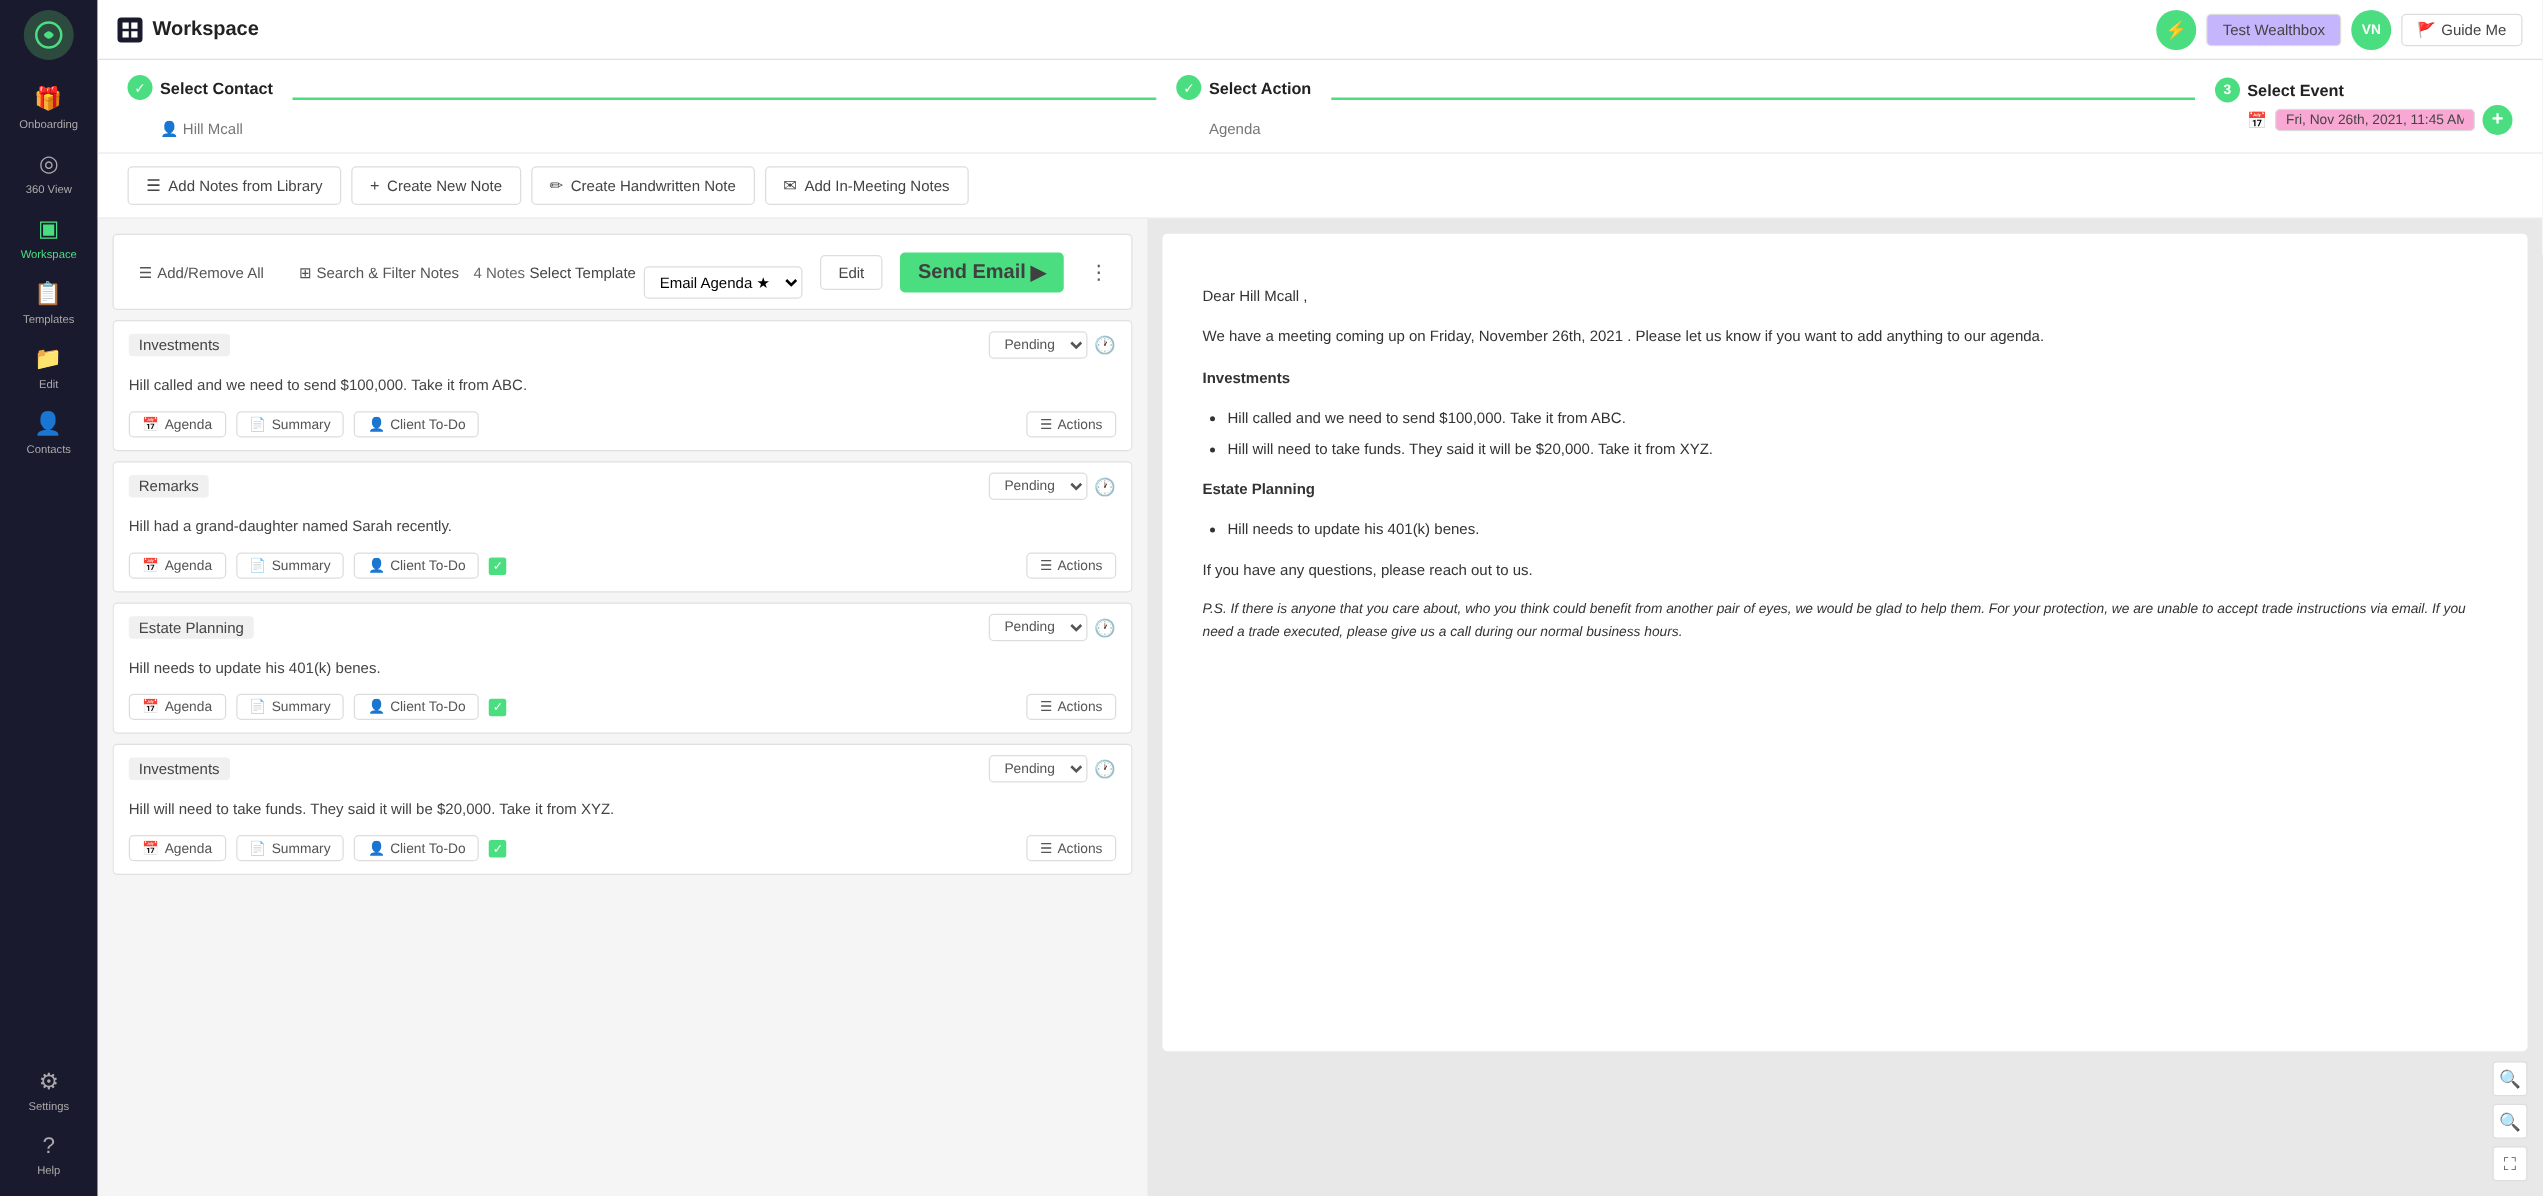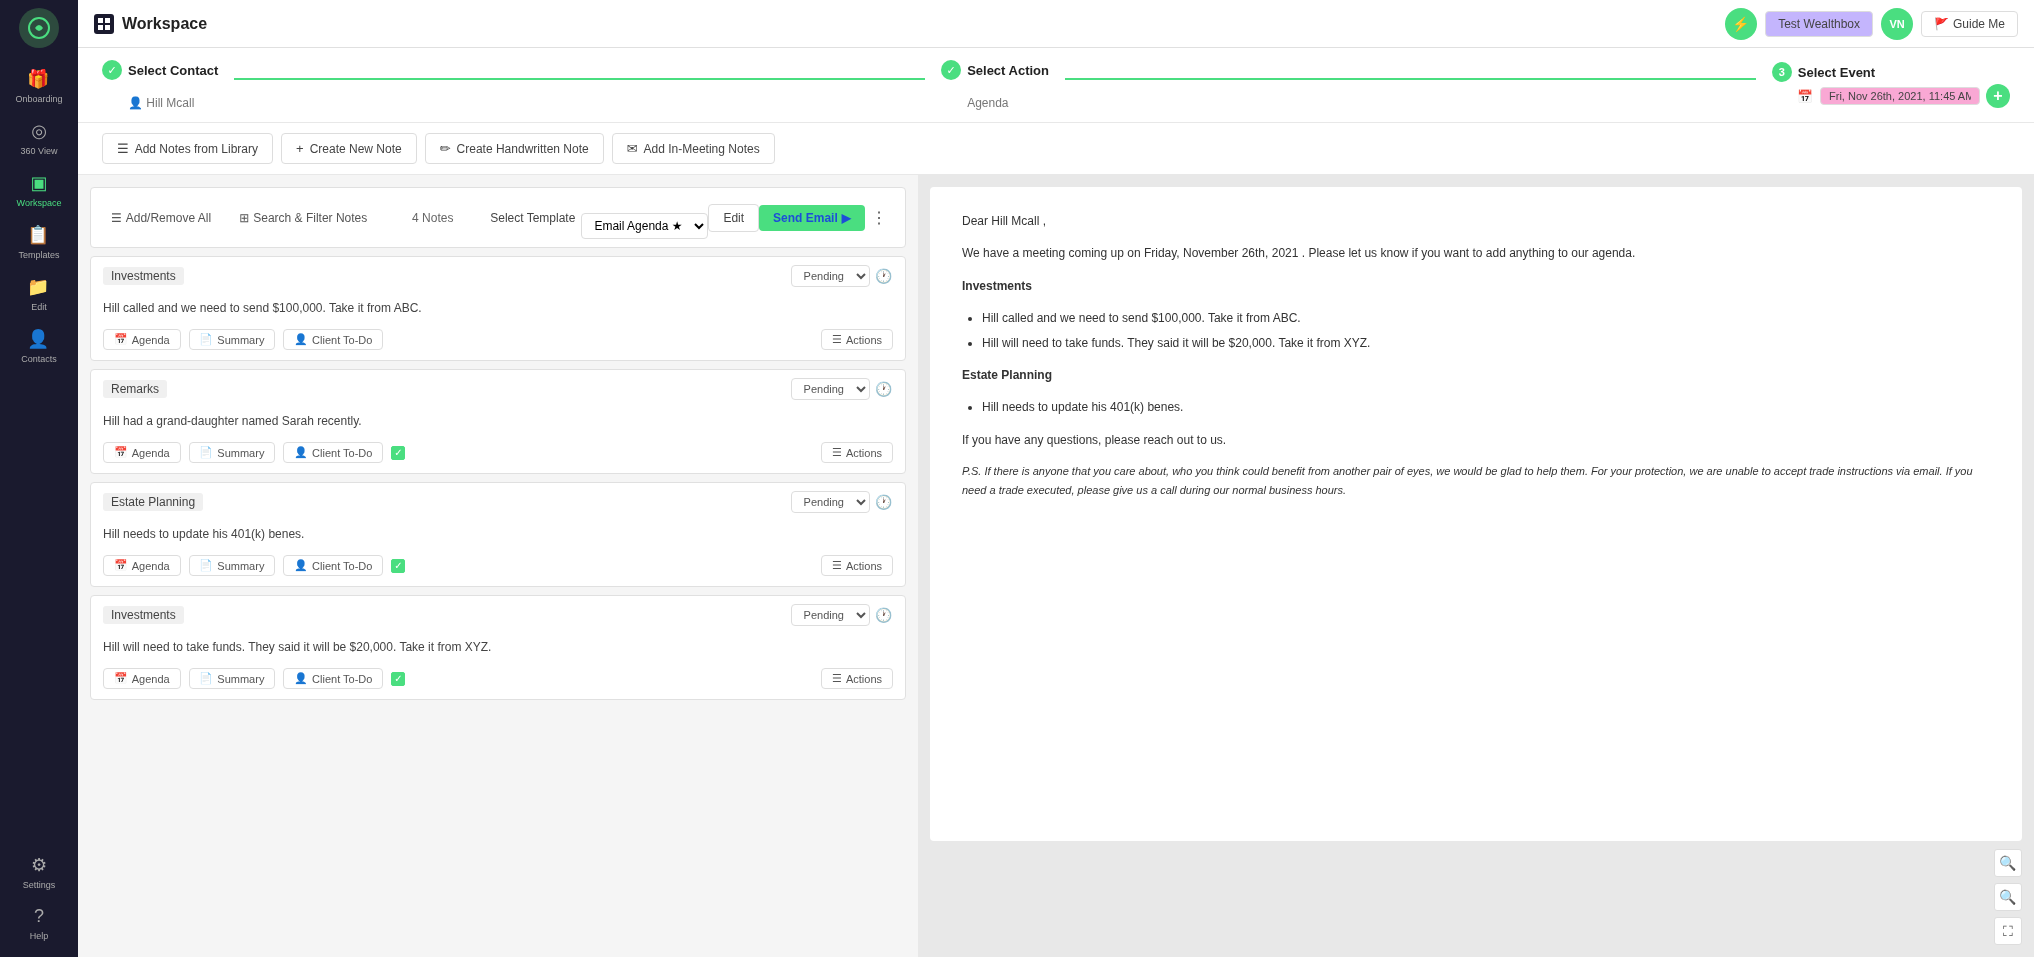--- a/index.html
+++ b/index.html
@@ -210,26 +210,26 @@
       background: none;
       cursor: pointer;
       font-size: 12px;
       color: #555;
       display: flex; align-items: center; gap: 4px;
     }
     .notes-count { font-size: 12px; color: #666; }
 
     .send-email-btn {
       background: #4ade80;
-      color: #1d4ed8;
+      color: #404040;
       border: none;
       border-radius: 4px;
       padding: 6px 14px;
       cursor: pointer;
-      font-size: 12px;
+      font-size: 16px;
       font-weight: 600;
       display: flex; align-items: center; gap: 4px;
     }
     .edit-btn {
       background: #fff;
       color: #444;
       border: 1px solid #ddd;
       border-radius: 4px;
       padding: 6px 14px;
       cursor: pointer;
@@ -332,21 +332,21 @@
       background: #e8e8e8;
       padding: 12px;
       overflow-y: auto;
       display: flex;
       flex-direction: column;
       gap: 8px;
     }
     .email-preview {
       background: #fff;
       border-radius: 4px;
-      padding: 24px 32px;
+      padding: 40px 32px;
       flex: 1;
       font-size: 12px;
       line-height: 1.7;
       color: #333;
     }
     .email-preview p { margin-bottom: 12px; }
     .email-preview strong { font-weight: 700; }
     .email-preview ul { margin-left: 20px; margin-bottom: 12px; }
     .email-preview li { margin-bottom: 4px; }
     .email-preview .italic { font-style: italic; font-size: 11px; }
@@ -361,21 +361,21 @@
       width: 28px; height: 28px;
       background: #fff;
       border: 1px solid #ddd;
       border-radius: 3px;
       display: flex; align-items: center; justify-content: center;
       cursor: pointer;
       font-size: 14px;
       color: #555;
     }
     .notes-toolbar-right {
-      display: flex; align-items: center; gap: 0;
+      display: flex; align-items: center; gap: 14px;
     }
     .kebab-btn {
       background: none; border: none; cursor: pointer; font-size: 16px; color: #555; padding: 2px 6px;
     }
   </style>
 </head>
 <body>
 
 <div class="sidebar">
   <div class="sidebar-logo">

